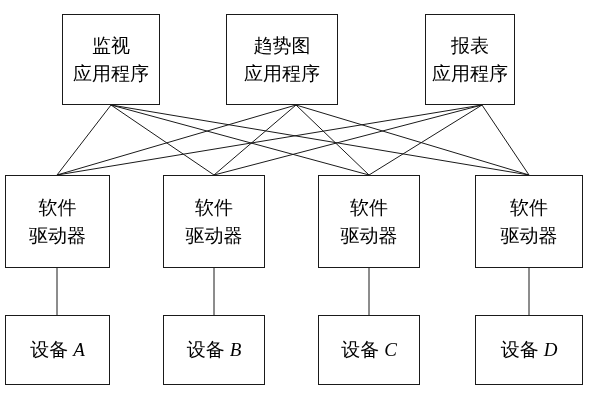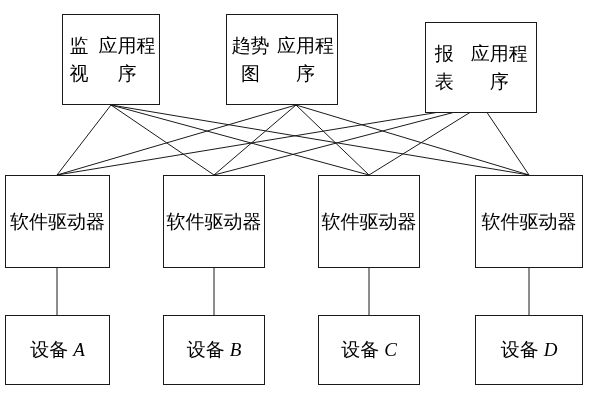--- a/index.html
+++ b/index.html
@@ -12,21 +12,21 @@
   }
   .wires{
     position:absolute;left:0;top:0;width:600px;height:400px;
   }
   .wires line{stroke:#1a1a1a;stroke-width:1;}
   .box{
     position:absolute;
     background:#ffffff;
     border:1.5px solid #1a1a1a;
     display:flex;
-    flex-direction:row;
+    flex-direction:column;
     align-items:center;
     justify-content:center;
     text-align:center;
     color:#000000;
     font-size:19px;
     line-height:1.45;
     box-sizing:border-box;
   }
   .device-row{
     display:flex;
@@ -70,21 +70,21 @@
   <div class="box" style="left:62px;top:14px;width:98px;height:91px">
     <span>监视</span>
     <span>应用程序</span>
   </div>
 
   <div class="box" style="left:226px;top:14px;width:112px;height:91px">
     <span>趋势图</span>
     <span>应用程序</span>
   </div>
 
-  <div class="box" style="left:425px;top:22px;width:112px;height:91px">
+  <div class="box" style="left:425px;top:14px;width:90px;height:91px">
     <span>报表</span>
     <span>应用程序</span>
   </div>
 
   <div class="box" style="left:5px;top:175px;width:105px;height:93px">
     <span>软件</span>
     <span>驱动器</span>
   </div>
 
   <div class="box" style="left:163px;top:175px;width:102px;height:93px">

